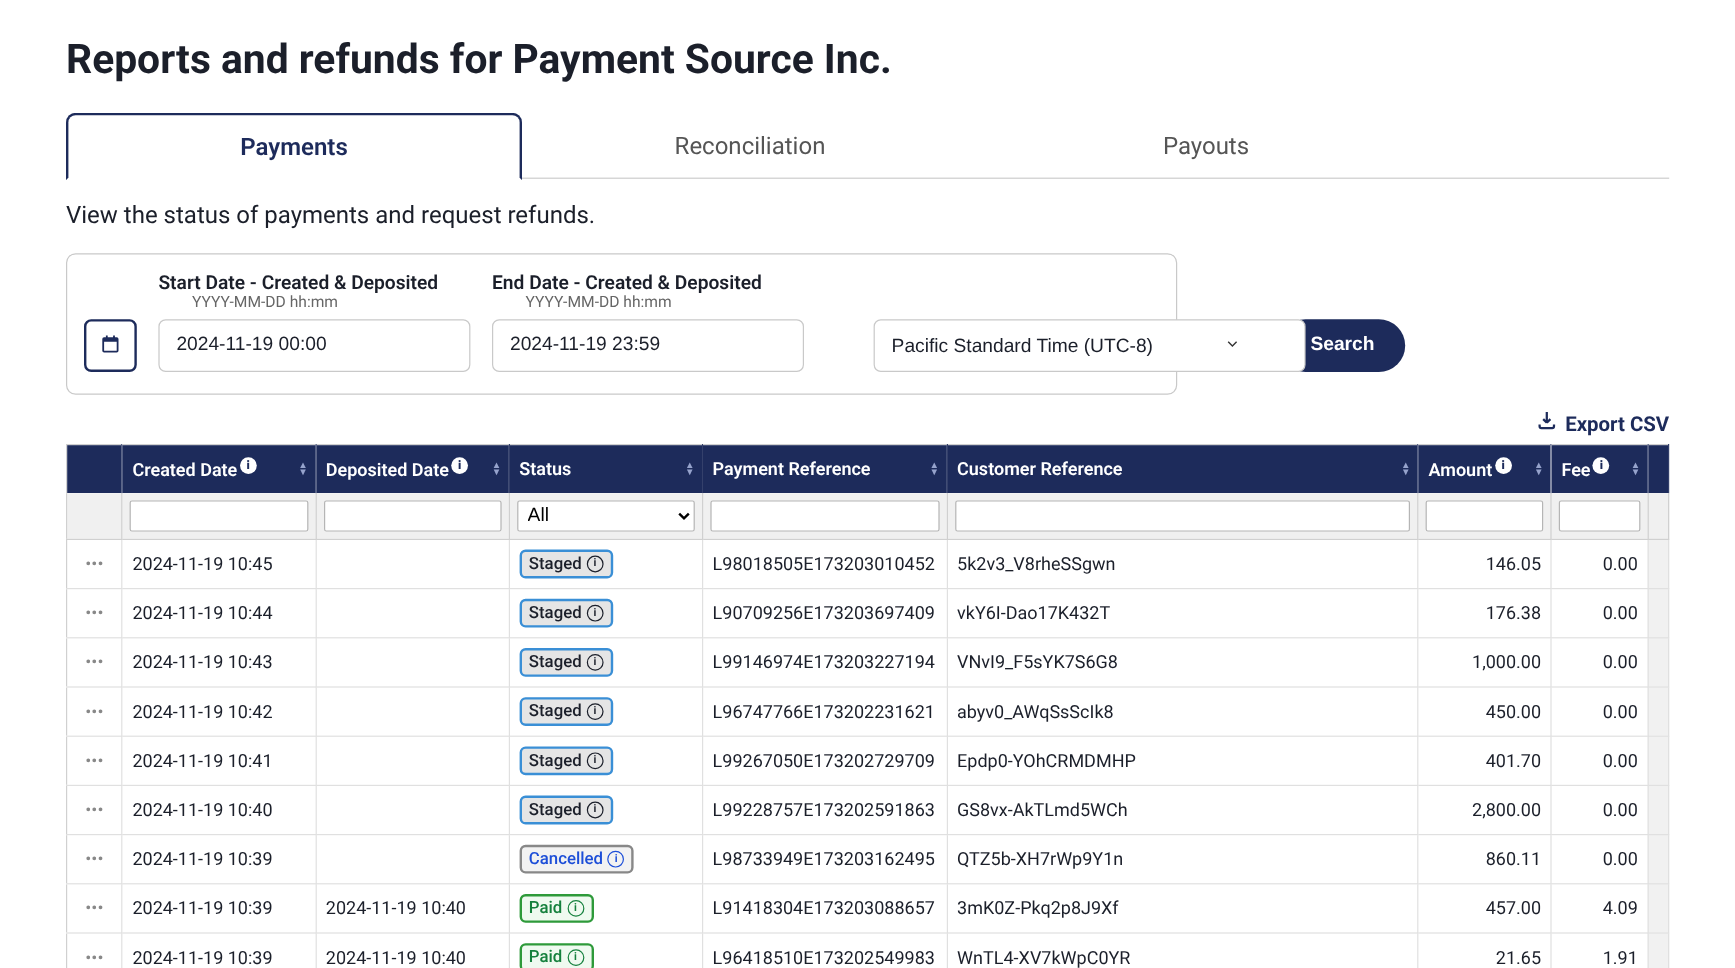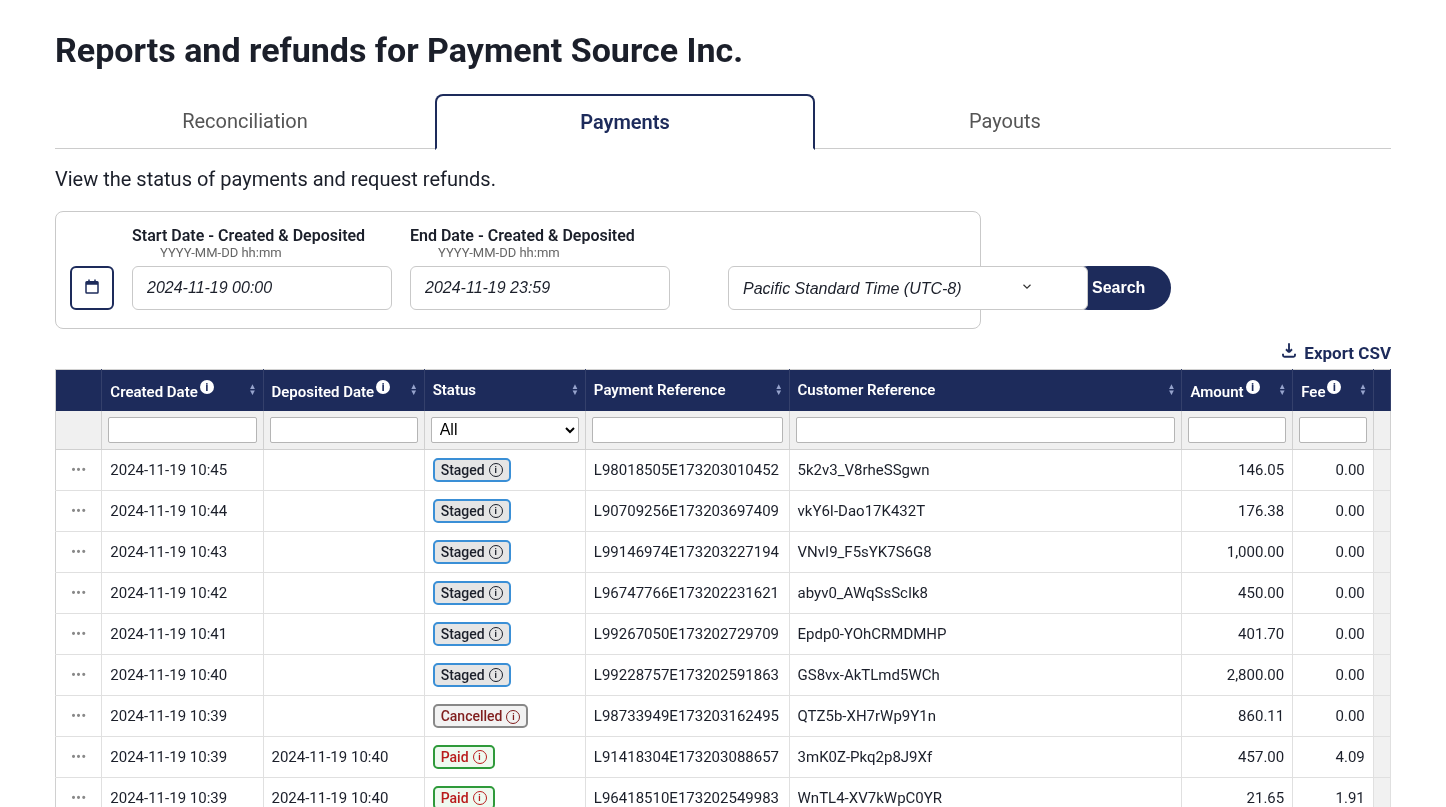--- a/index.html
+++ b/index.html
@@ -87,21 +87,20 @@
       margin-left: 28px;
     }
     .text-input, .select-input {
       height: 44px;
       border: 1px solid #c9c9c9;
       border-radius: 6px;
       padding: 0 14px;
       font-size: 16px;
       color: #1b1f2a;
       background: #fff;
-      font-style: italic;
     }
     .text-input { width: 260px; }
     .select-wrap {
       position: relative;
       width: 360px;
     }
     .select-input {
       width: 100%;
       appearance: none;
       -webkit-appearance: none;
@@ -218,22 +217,22 @@
       align-items: center;
       gap: 4px;
       border: 2px solid;
       border-radius: 5px;
       padding: 2px 6px;
       font-size: 14px;
       font-weight: 500;
       background: #fff;
     }
     .badge-staged { border-color: #3a8fd6; color: #1b1f2a; background: #e5e5e5; }
-    .badge-paid { border-color: #2e9a3a; color: #b91c1c; background: #effaf0; }
-    .badge-cancelled { border-color: #888; color: #7f1d1d; background: #f2f2f2; align-items: flex-end; }
+    .badge-paid { border-color: #2e9a3a; color: #15803d; background: #effaf0; }
+    .badge-cancelled { border-color: #888; color: #1d4ed8; background: #f2f2f2; }
     .badge-info {
       display: inline-flex;
       width: 14px;
       height: 14px;
       border-radius: 50%;
       border: 1.5px solid currentColor;
       font-size: 9px;
       font-weight: 700;
       align-items: center;
       justify-content: center;
@@ -251,22 +250,22 @@
       width: 10px;
       background: #f1f1f1;
     }
   </style>
 </head>
 <body>
 
 <h1>Reports and refunds for Payment Source Inc.</h1>
 
 <div class="tabs" id="tabs-container">
+    <div class="tab active">Payments</div>
     <div class="tab">Reconciliation</div>
-    <div class="tab active">Payments</div>
     <div class="tab">Payouts</div>
   </div>
 
 <div class="subtitle">View the status of payments and request refunds.</div>
 
 <div class="search-panel">
   <button class="cal-btn">
     <span>
       <svg viewBox="0 0 24 24" fill="currentColor">
           <path d="M7 2v2H5a2 2 0 0 0-2 2v13a2 2 0 0 0 2 2h14a2 2 0 0 0 2-2V6a2 2 0 0 0-2-2h-2V2h-2v2H9V2H7zm-2 7h14v10H5V9z"></path>

